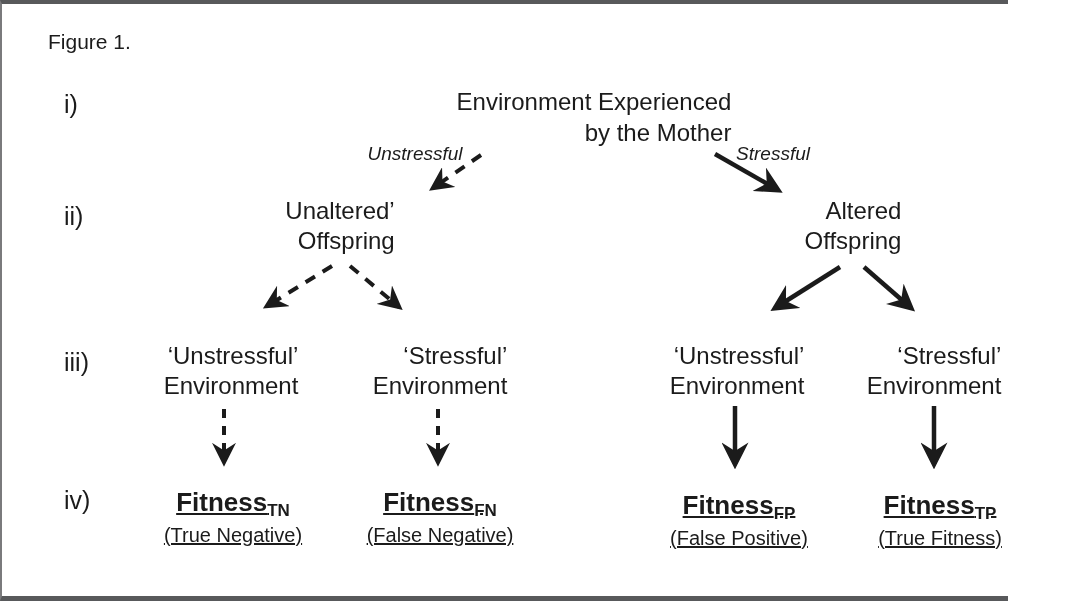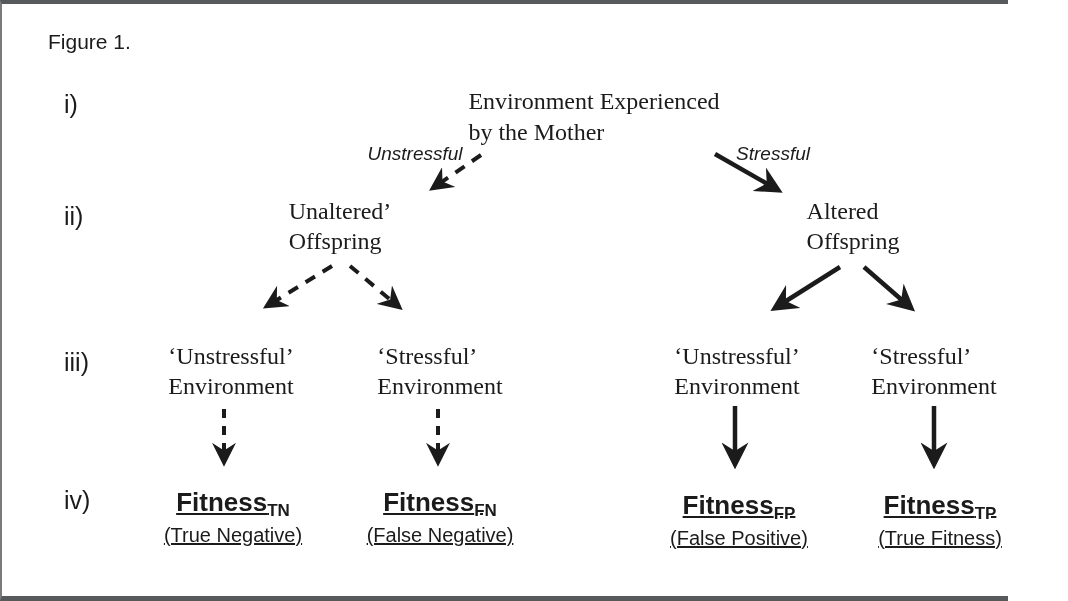--- a/index.html
+++ b/index.html
@@ -34,26 +34,25 @@
   .rowlabel {
     position: absolute;
     left: 62px;
     font-size: 25px;
     color: var(--ink);
     white-space: nowrap;
   }
   .node {
     position: absolute;
     transform: translateX(-50%);
-    text-align: left;
+    text-align: right;
     font-size: 24px;
     line-height: 30px;
     color: var(--ink);
     white-space: nowrap;
-    font-family: Liberation Serif, serif;
   }
   .node.root { line-height: 31px; }
   .edge-label {
     position: absolute;
     transform: translateX(-50%);
     font-size: 19px;
     color: var(--ink);
     white-space: nowrap;
     font-style: italic;
   }

